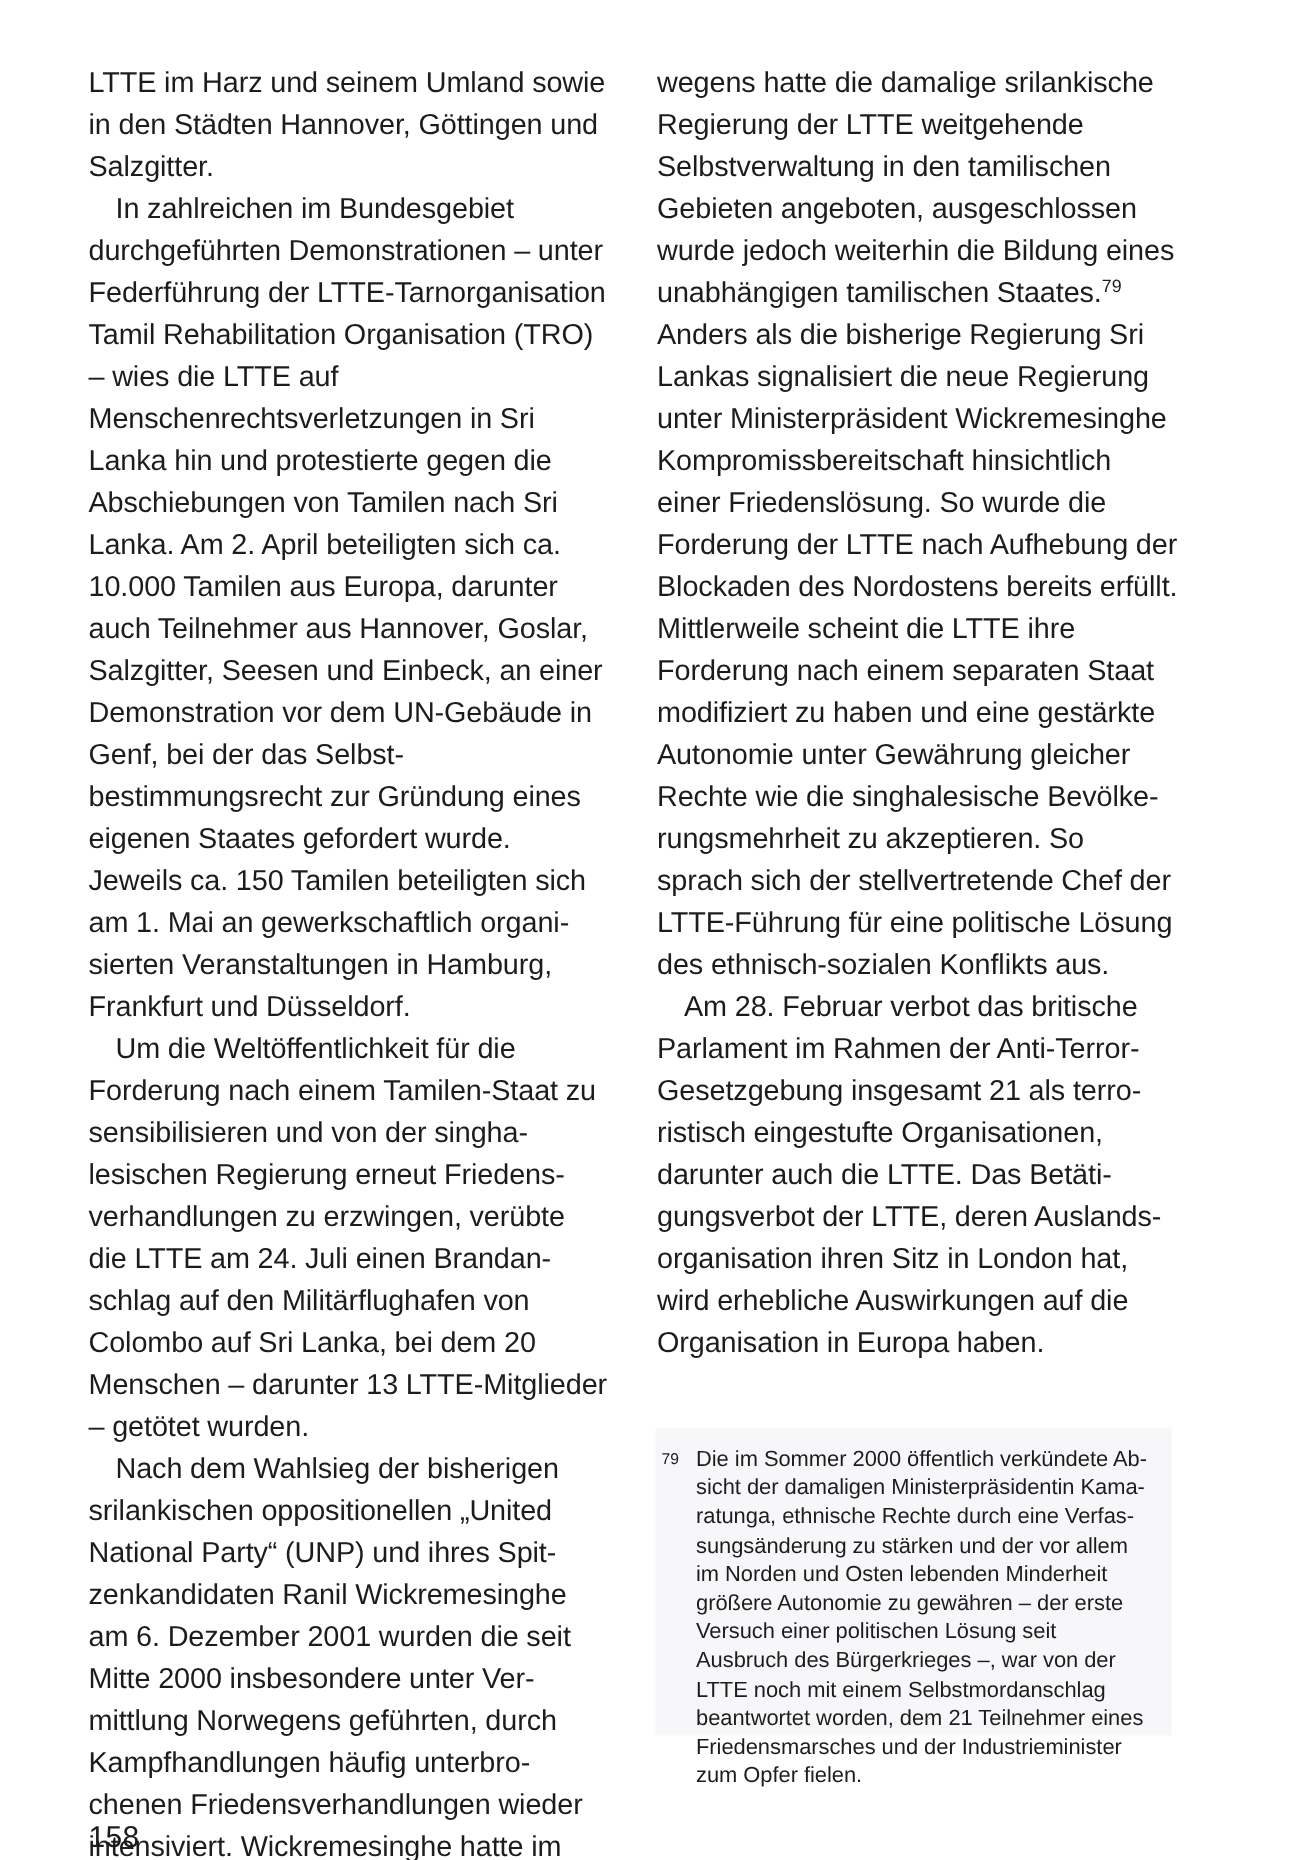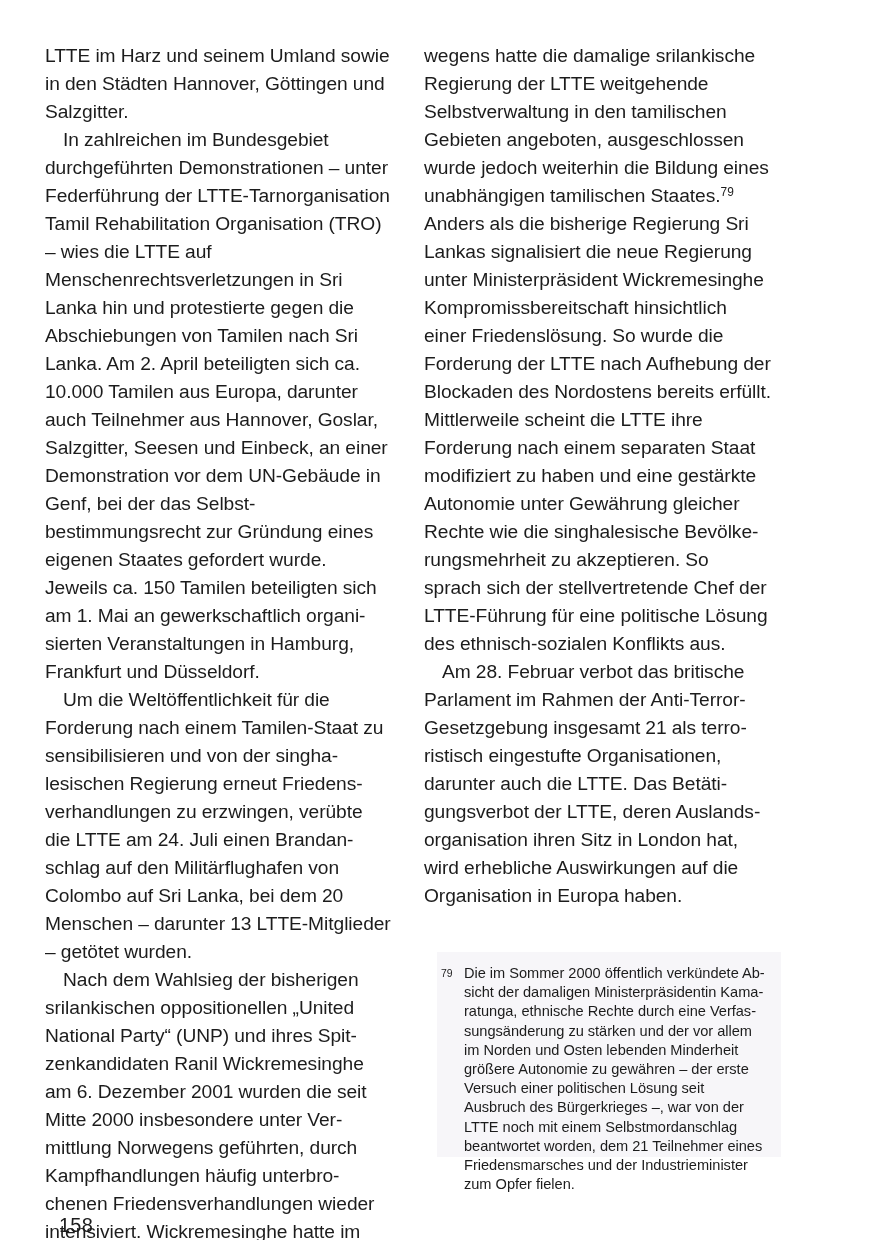--- a/index.html
+++ b/index.html
@@ -20,21 +20,21 @@
   .page {
     position: absolute;
     inset: 0;
     width: 873px;
     height: 1240px;
   }
 
   
   .columns {
     position: absolute;
-    left: 45px;
+    left: 59px;
     top: 42px;
     width: 726px;
     height: 1110px;
   }
 
   .col {
     position: absolute;
     top: 0;
     width: 347px;
   }

